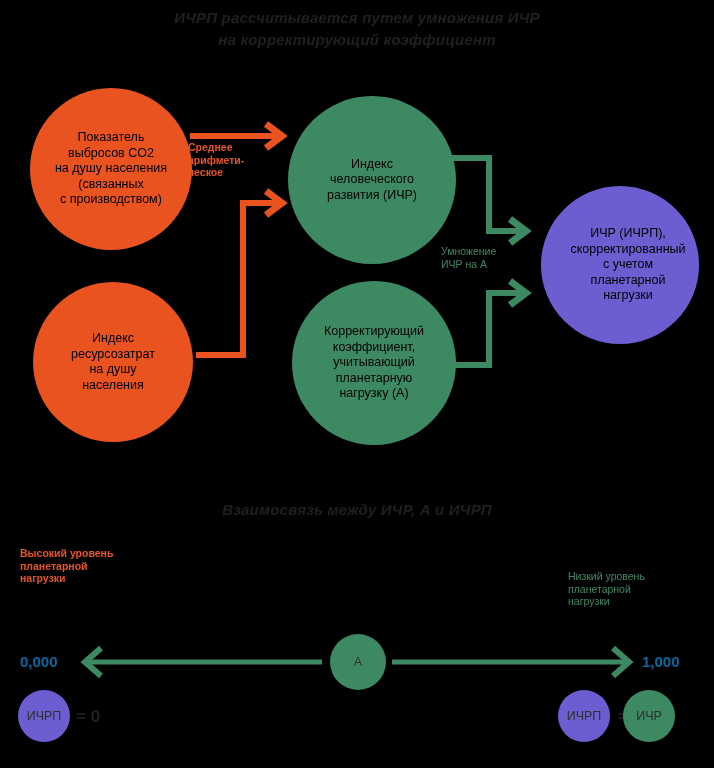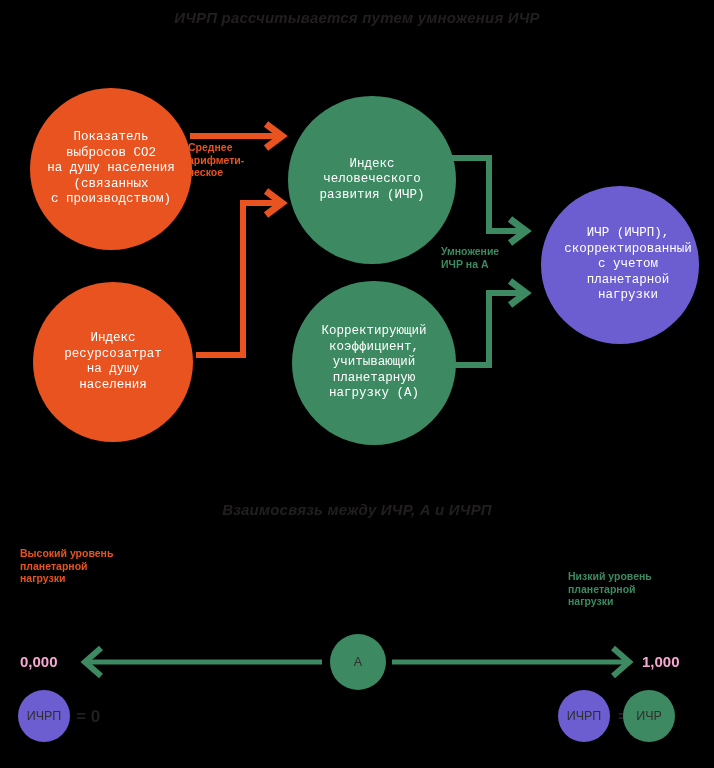--- a/index.html
+++ b/index.html
@@ -5,46 +5,47 @@
   html,body{margin:0;padding:0;background:#000;}
   body{width:714px;height:768px;overflow:hidden;
        font-family:"Liberation Sans","DejaVu Sans",sans-serif;}
   #stage{position:relative;width:714px;height:768px;background:#000;padding-left:36px;}
 
   .title{position:absolute;left:0;width:714px;text-align:center;
          color:#231f20;font-weight:bold;font-style:italic;font-size:15px;
          line-height:19px;letter-spacing:.2px;}
 
   .circle{position:absolute;border-radius:50%;display:flex;align-items:center;
-          justify-content:center;text-align:center;color:#ffffff;
-          font-size:12.5px;line-height:15.5px;font-family:Liberation Mono, monospace;}
+          justify-content:center;text-align:center;color:#000000;
+          font-size:12.5px;line-height:15.5px;}
   .c-orange{background:#e8531f;}
   .c-green{background:#3d8a62;}
   .c-purple{background:#6c5ed0;}
 
   .lbl-orange{position:absolute;color:#e8531f;font-weight:bold;font-size:10.5px;
               line-height:12.5px;}
-  .lbl-green{position:absolute;color:#3d8a62;font-weight:bold;font-size:10.5px;
+  .lbl-green{position:absolute;color:#3d8a62;font-weight:normal;font-size:10.5px;
              line-height:12.5px;}
 
   svg.layer{position:absolute;left:0;top:0;width:714px;height:768px;
             pointer-events:none;overflow:visible;}
 
-  .axisnum{position:absolute;color:#f9a8d4;font-weight:bold;font-size:15px;}
+  .axisnum{position:absolute;color:#0369a1;font-weight:bold;font-size:15px;}
   .eq{position:absolute;color:#231f20;font-weight:bold;font-size:17px;}
   .minicircle{position:absolute;border-radius:50%;display:flex;
               align-items:center;justify-content:center;color:#2f2f2f;
               font-size:12.5px;}
 </style>
 </head>
 <body>
 
 <div id="stage">
 
   <div class="title" style="top:8px;">ИЧРП рассчитывается путем умножения ИЧР</div>
+  <div class="title" style="top:30px;">на корректирующий коэффициент</div>
 
   <svg class="layer" viewBox="0 0 714 768">
 
     <g>
       <line x1="190" y1="136" x2="278" y2="136" stroke="#e8531f" stroke-width="6"></line>
       <polyline points="266,124 282,136 266,148" fill="none" stroke="#e8531f" stroke-width="7" stroke-linecap="butt" stroke-linejoin="miter"></polyline>
     </g>
 
     <g>
       <polyline points="196,355 243,355 243,203 278,203" fill="none" stroke="#e8531f" stroke-width="6" stroke-linejoin="miter"></polyline>

